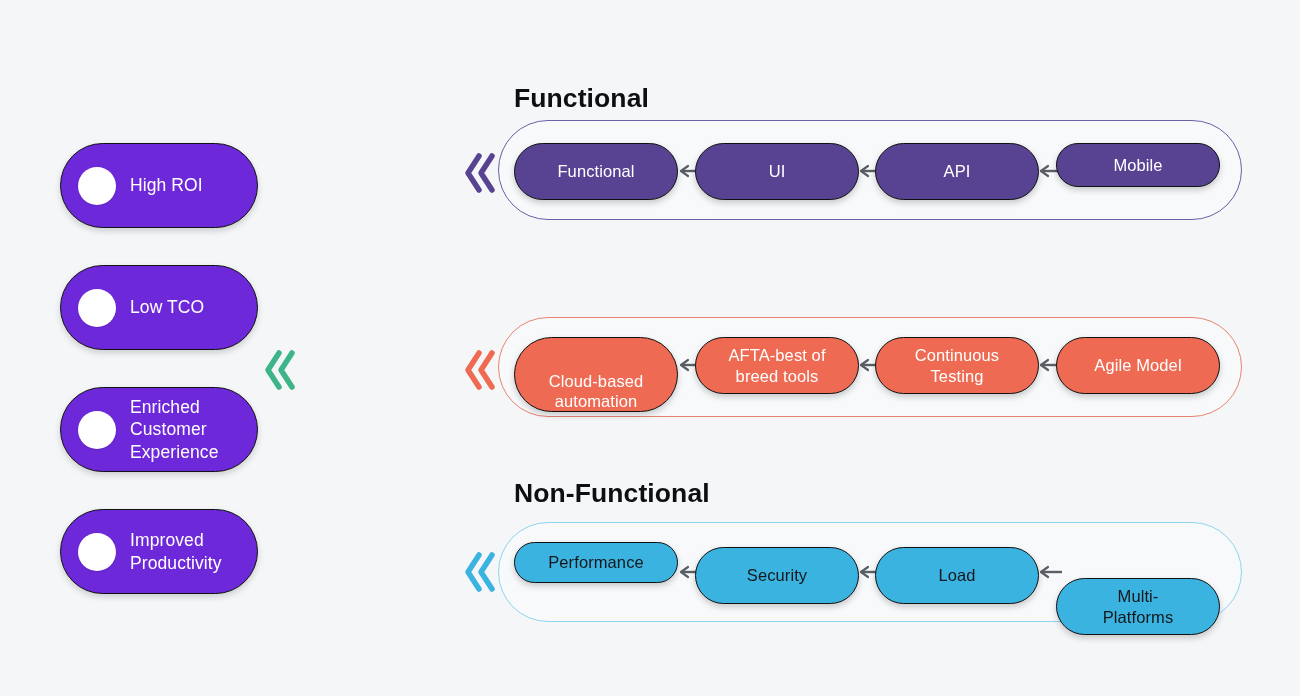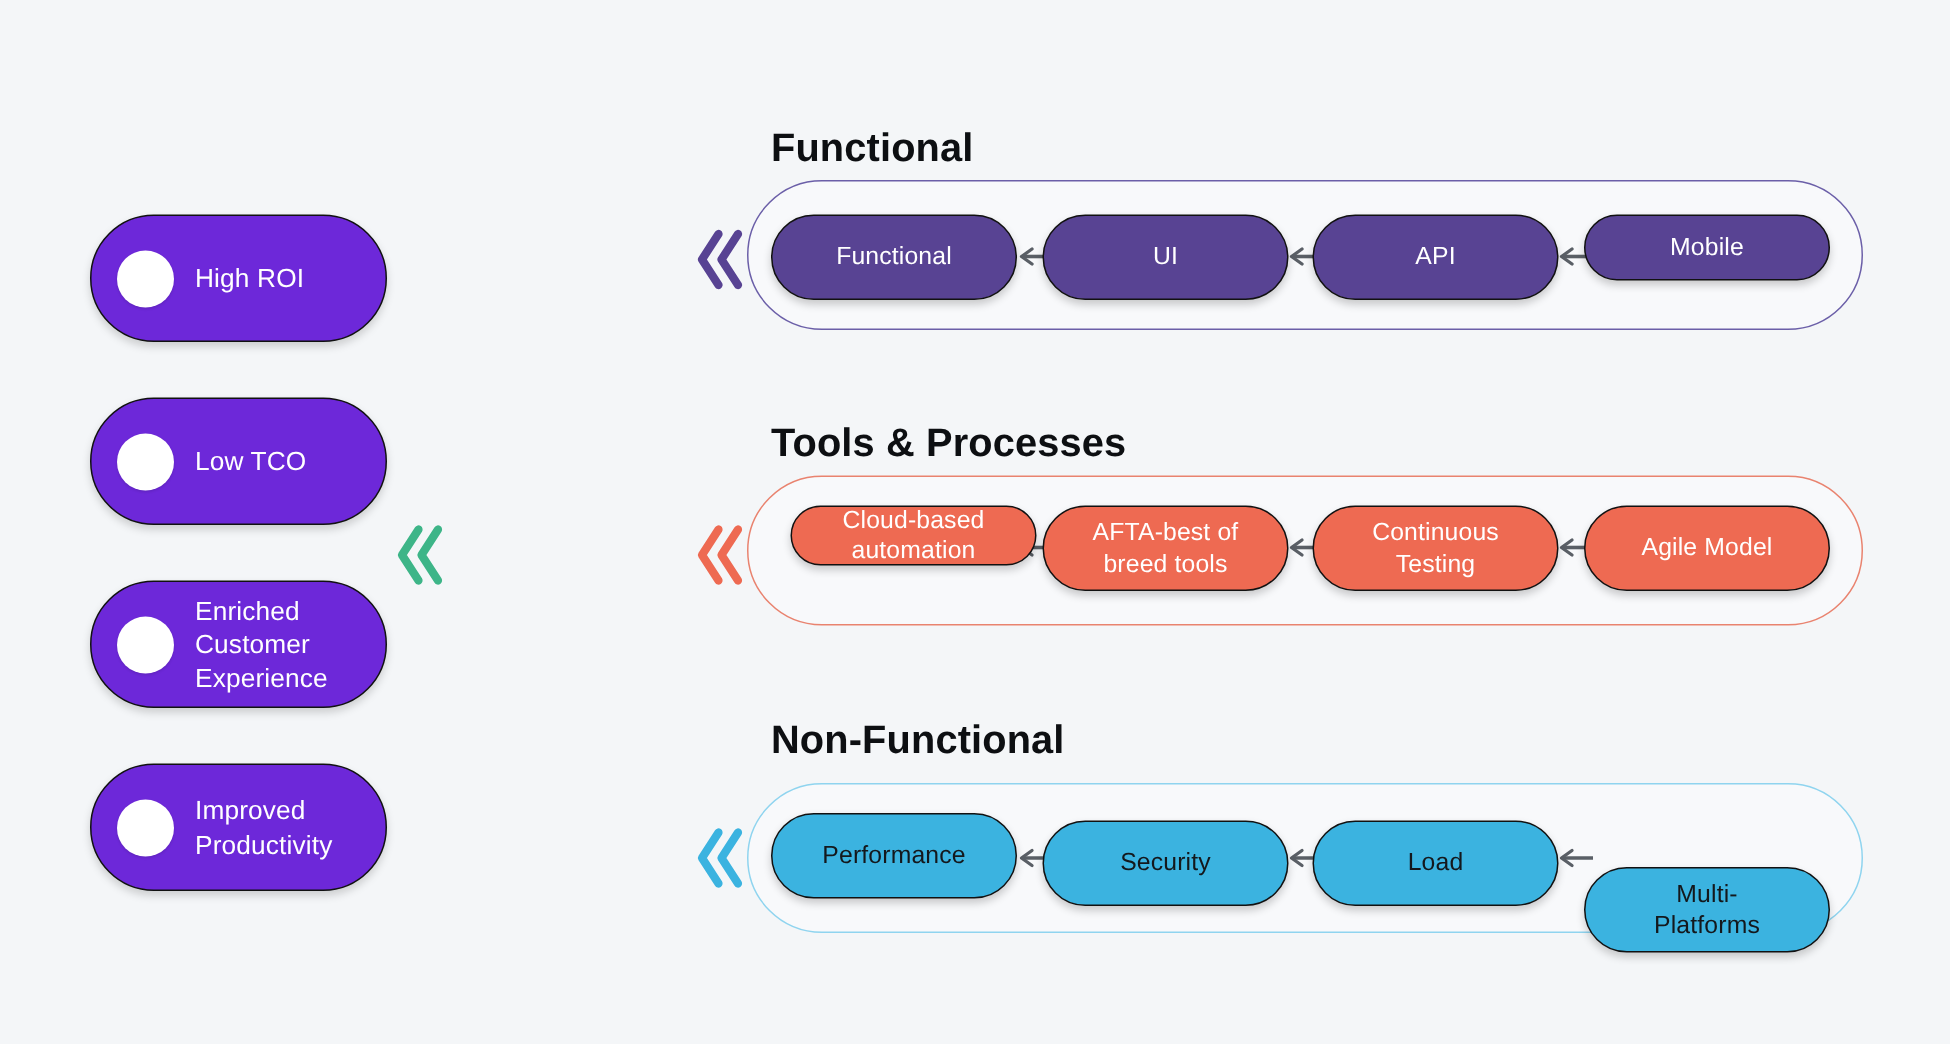--- a/index.html
+++ b/index.html
@@ -159,38 +159,37 @@
   <div class="node purple" style="left:695px;top:143px;width:164px;height:57px;">
     <span style="white-space:pre-line;">UI</span>
   </div>
   <div class="node purple" style="left:875px;top:143px;width:164px;height:57px;">
     <span style="white-space:pre-line;">API</span>
   </div>
   <div class="node purple" style="left:1056px;top:143px;width:164px;height:44px;">
     <span style="white-space:pre-line;">Mobile</span>
   </div>
 
-  <div class="grp-title" style="left:514px;top:280px;">Tools &amp; Processes</div>
 
   <div class="grp-box red" style="left:498px;top:317px;width:744px;height:100px;"></div>
 
   <svg class="conn" style="left:676px;top:352px;" width="26" height="26" viewBox="0 0 26 26">
     <line x1="26" y1="13" x2="6" y2="13" stroke="#5a5f66" stroke-width="2.4"></line>
     <path d="M12 8 L5 13 L12 18" fill="none" stroke="#5a5f66" stroke-width="2.2" stroke-linecap="round" stroke-linejoin="round"></path>
   </svg>
   <svg class="conn" style="left:856px;top:352px;" width="26" height="26" viewBox="0 0 26 26">
     <line x1="26" y1="13" x2="6" y2="13" stroke="#5a5f66" stroke-width="2.4"></line>
     <path d="M12 8 L5 13 L12 18" fill="none" stroke="#5a5f66" stroke-width="2.2" stroke-linecap="round" stroke-linejoin="round"></path>
   </svg>
   <svg class="conn" style="left:1036px;top:352px;" width="26" height="26" viewBox="0 0 26 26">
     <line x1="26" y1="13" x2="6" y2="13" stroke="#5a5f66" stroke-width="2.4"></line>
     <path d="M12 8 L5 13 L12 18" fill="none" stroke="#5a5f66" stroke-width="2.2" stroke-linecap="round" stroke-linejoin="round"></path>
   </svg>
 
-  <div class="node red" style="left:527px;top:337px;width:164px;height:40px;">
+  <div class="node red" style="left:514px;top:337px;width:164px;height:75px;align-items:flex-end;">
     <span style="white-space:pre-line;">Cloud-based
 automation</span>
   </div>
   <div class="node red" style="left:695px;top:337px;width:164px;height:57px;">
     <span style="white-space:pre-line;">AFTA-best of
 breed tools</span>
   </div>
   <div class="node red" style="left:875px;top:337px;width:164px;height:57px;">
     <span style="white-space:pre-line;">Continuous
 Testing</span>
@@ -209,21 +208,21 @@
   </svg>
   <svg class="conn" style="left:856px;top:559px;" width="26" height="26" viewBox="0 0 26 26">
     <line x1="26" y1="13" x2="6" y2="13" stroke="#5a5f66" stroke-width="2.4"></line>
     <path d="M12 8 L5 13 L12 18" fill="none" stroke="#5a5f66" stroke-width="2.2" stroke-linecap="round" stroke-linejoin="round"></path>
   </svg>
   <svg class="conn" style="left:1036px;top:559px;" width="26" height="26" viewBox="0 0 26 26">
     <line x1="26" y1="13" x2="6" y2="13" stroke="#5a5f66" stroke-width="2.4"></line>
     <path d="M12 8 L5 13 L12 18" fill="none" stroke="#5a5f66" stroke-width="2.2" stroke-linecap="round" stroke-linejoin="round"></path>
   </svg>
 
-  <div class="node blue" style="left:514px;top:542px;width:164px;height:57px;">
+  <div class="node blue" style="left:514px;top:542px;width:164px;height:41px;">
     <span style="white-space:pre-line;">Performance</span>
   </div>
   <div class="node blue" style="left:695px;top:547px;width:164px;height:57px;">
     <span style="white-space:pre-line;">Security</span>
   </div>
   <div class="node blue" style="left:875px;top:547px;width:164px;height:57px;">
     <span style="white-space:pre-line;">Load</span>
   </div>
   <div class="node blue" style="left:1056px;top:542px;width:164px;height:57px;margin-top:36px;">
     <span style="white-space:pre-line;">Multi-

